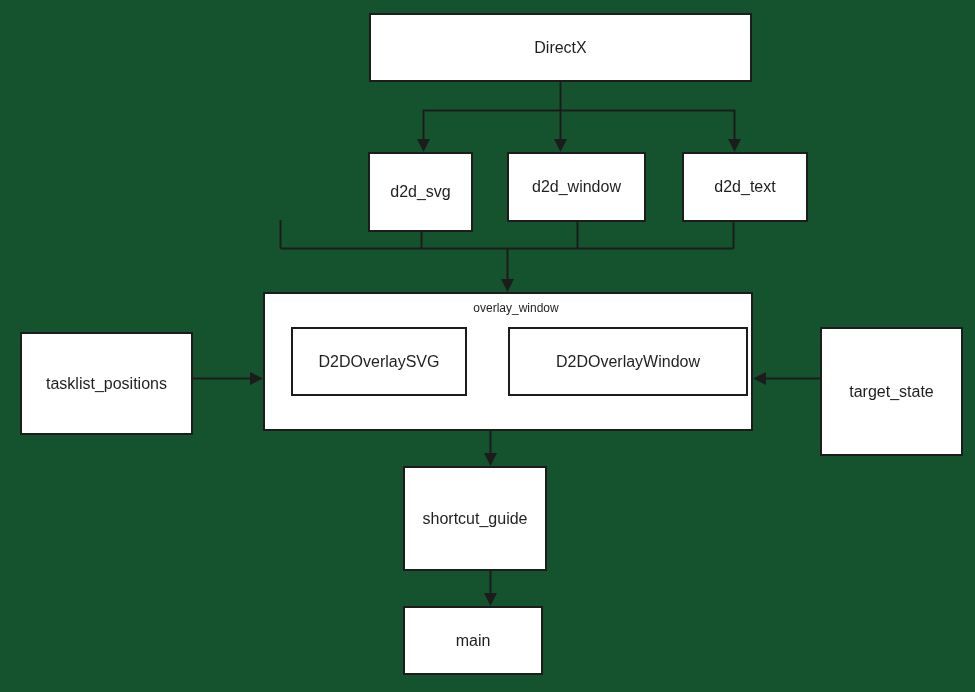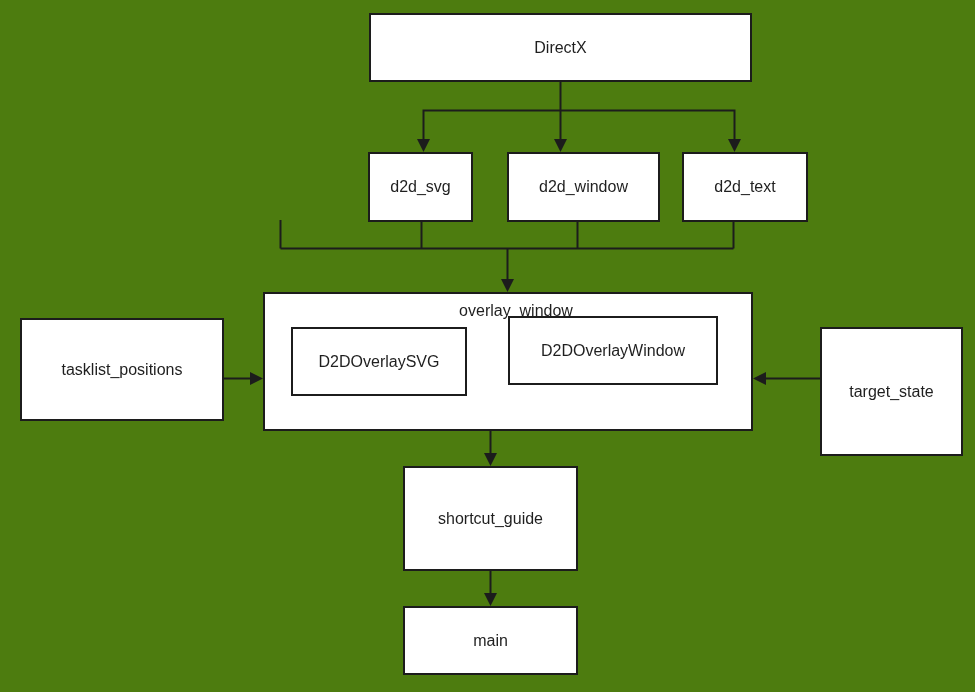--- a/index.html
+++ b/index.html
@@ -4,21 +4,21 @@
 <style>
   html, body {
     margin: 0;
     padding: 0;
     background: #ffffff;
   }
   .canvas {
     position: relative;
     width: 975px;
     height: 692px;
-    background: #4d7c0f;
+    background: #14532d;
     font-family: "Liberation Sans", sans-serif;
     color: #1f1f1f;
     overflow: hidden;
   }
   svg.wires {
     position: absolute;
     left: 0;
     top: 0;
   }
   .node {
@@ -35,21 +35,21 @@
   }
   .node.group {
     display: block;
   }
   .group-label {
     position: absolute;
     top: 7px;
     left: 16px;
     right: 0;
     text-align: center;
-    font-size: 16px;
+    font-size: 12px;
   }
 </style>
 </head>
 <body>
 
 <div class="canvas">
 
   <svg class="wires" width="975" height="692" viewBox="0 0 975 692">
     <g stroke="#1c1c1c" stroke-width="2" fill="none">
 
@@ -84,33 +84,33 @@
         <path d="M490.5 569 V594"></path>
         <polygon fill="#1c1c1c" stroke="none" points="490.5,606 484,593 497,593"></polygon>
       </g>
 
     </g>
   </svg>
 
   <div class="node" style="left:369px; top:13px; width:383px; height:69px">DirectX</div>
 
 
-  <div class="node" style="left:368px; top:152px; width:105px; height:70px">d2d_svg</div>
+  <div class="node" style="left:368px; top:152px; width:105px; height:80px">d2d_svg</div>
 
-  <div class="node" style="left:507px; top:152px; width:153px; height:70px">d2d_window</div>
+  <div class="node" style="left:507px; top:152px; width:139px; height:70px">d2d_window</div>
 
   <div class="node" style="left:682px; top:152px; width:126px; height:70px">d2d_text</div>
 
   <div class="node group" style="left:263px; top:292px; width:490px; height:139px">
     <div class="group-label">overlay_window</div>
     <div class="node" style="left:26px; top:33px; width:176px; height:69px">D2DOverlaySVG</div>
-    <div class="node" style="left:243px; top:22px; width:210px; height:69px">D2DOverlayWindow</div>
+    <div class="node" style="left:243px; top:33px; width:240px; height:69px">D2DOverlayWindow</div>
   </div>
 
-  <div class="node" style="left:20px; top:318px; width:204px; height:103px">tasklist_positions</div>
+  <div class="node" style="left:20px; top:332px; width:173px; height:103px">tasklist_positions</div>
 
   <div class="node" style="left:820px; top:327px; width:143px; height:129px">target_state</div>
 
-  <div class="node" style="left:403px; top:466px; width:175px; height:105px">shortcut_guide</div>
+  <div class="node" style="left:403px; top:466px; width:144px; height:105px">shortcut_guide</div>
 
-  <div class="node" style="left:403px; top:606px; width:175px; height:69px">main</div>
+  <div class="node" style="left:403px; top:606px; width:140px; height:69px">main</div>
 
 </div>
 
 </body></html>

